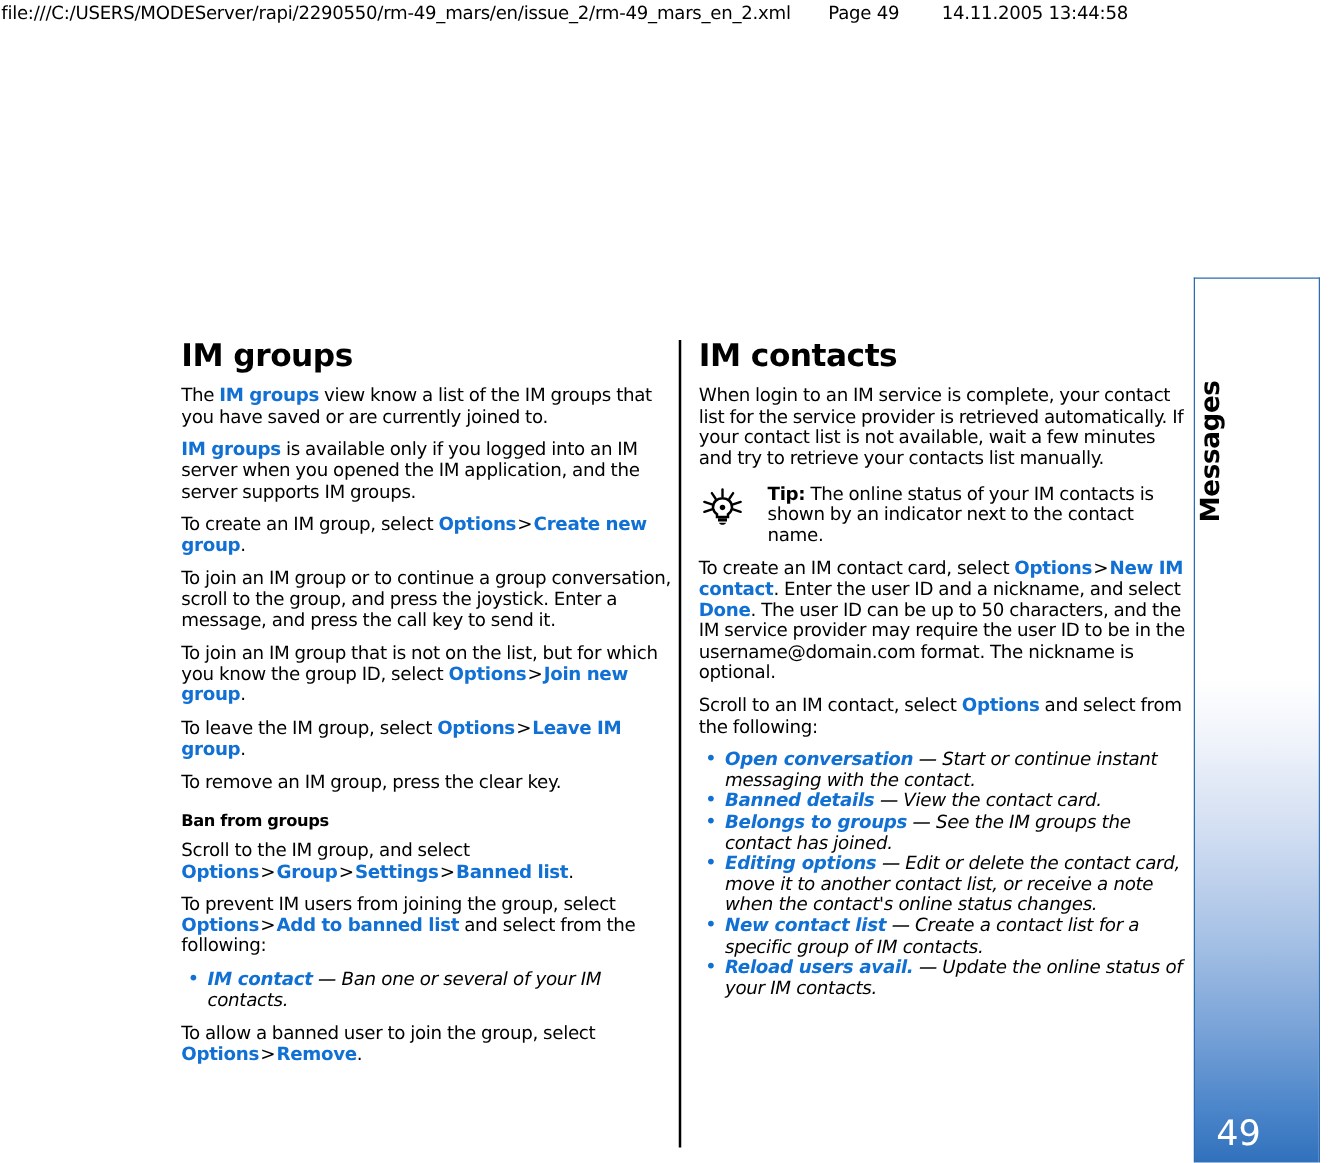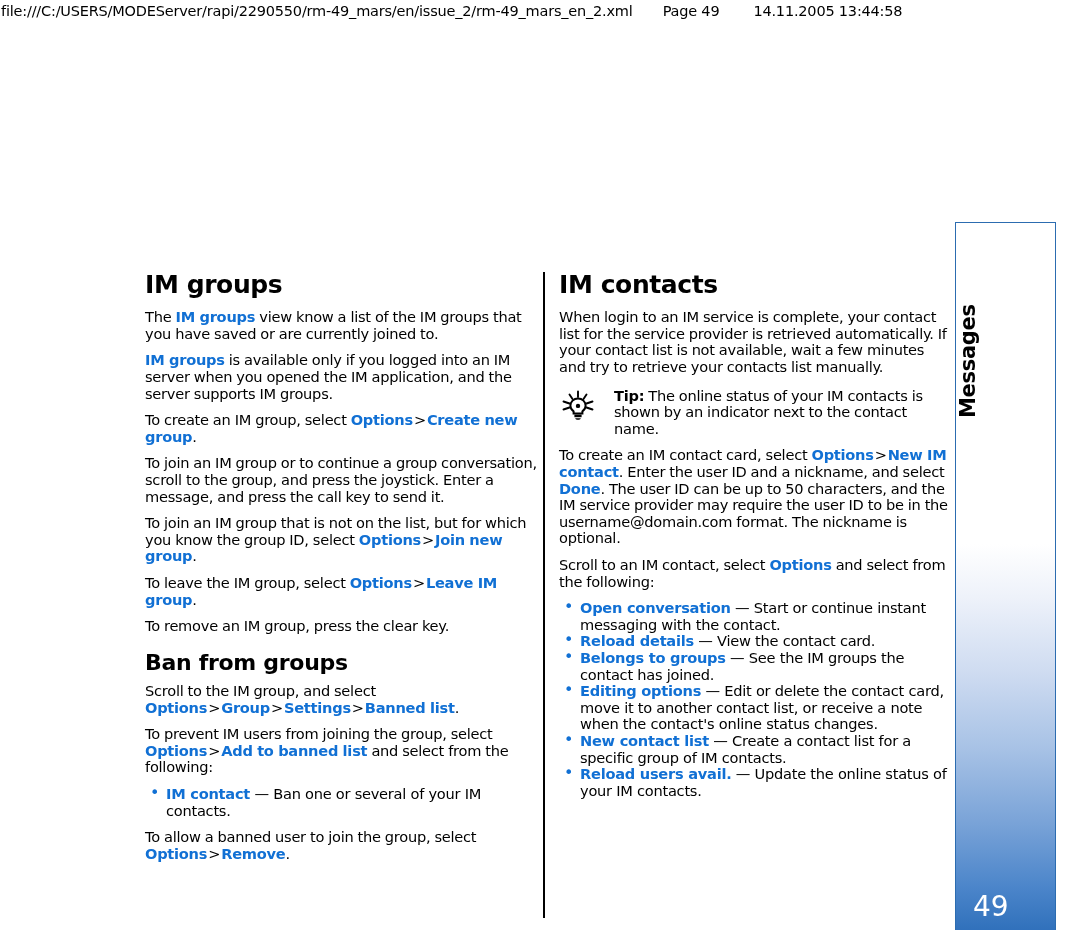--- a/index.html
+++ b/index.html
@@ -58,21 +58,21 @@
   h1 {
     font-family: "DejaVu Sans", sans-serif;
     font-size: 25px;
     font-weight: bold;
     letter-spacing: -0.4px;
     margin: 0 0 11px 0;
     line-height: 1.05;
   }
   h2 {
     font-family: "DejaVu Sans", sans-serif;
-    font-size: 22px;
+    font-size: 13px;
     font-weight: bold;
     letter-spacing: -0.3px;
     margin: 16px 0 8px 0;
     line-height: 1.1;
   }
   p {
     font-family: "DejaVu Sans", sans-serif;
     font-size: 14.6px;
     line-height: 16.6px;
     margin: 0 0 10px 0;
@@ -106,20 +106,21 @@
     flex: 1 1 auto;
   }
   .tip-body p { margin: 0; }
   .tip-label { font-weight: bold; }
 
   
   ul.bl {
     list-style: none;
     margin: 0 0 10px 0;
     padding: 0;
+    font-style: italic;
   }
   ul.bl li {
     font-family: "DejaVu Sans", sans-serif;
     font-size: 14.6px;
     line-height: 16.6px;
     letter-spacing: -0.25px;
     position: relative;
     padding-left: 21px;
     margin: 0 0 0 0;
   }
@@ -286,21 +287,21 @@
 
     <p>
       <span>Scroll to an IM contact, select </span><span class="lnk">Options</span><span> and select from the following:</span>
     </p>
 
     <ul class="bl">
       <li>
         <span class="lnk">Open conversation</span><span> — </span><span>Start or continue instant messaging with the contact.</span>
       </li>
       <li>
-        <span class="lnk">Reload details</span><span> — </span><span>View the contact card.</span>
+        <span class="lnk">Banned details</span><span> — </span><span>View the contact card.</span>
       </li>
       <li>
         <span class="lnk">Belongs to groups</span><span> — </span><span>See the IM groups the contact has joined.</span>
       </li>
       <li>
         <span class="lnk">Editing options</span><span> — </span><span>Edit or delete the contact card, move it to another contact list, or receive a note when the contact's online status changes.</span>
       </li>
       <li>
         <span class="lnk">New contact list</span><span> — </span><span>Create a contact list for a specific group of IM contacts.</span>
       </li>

